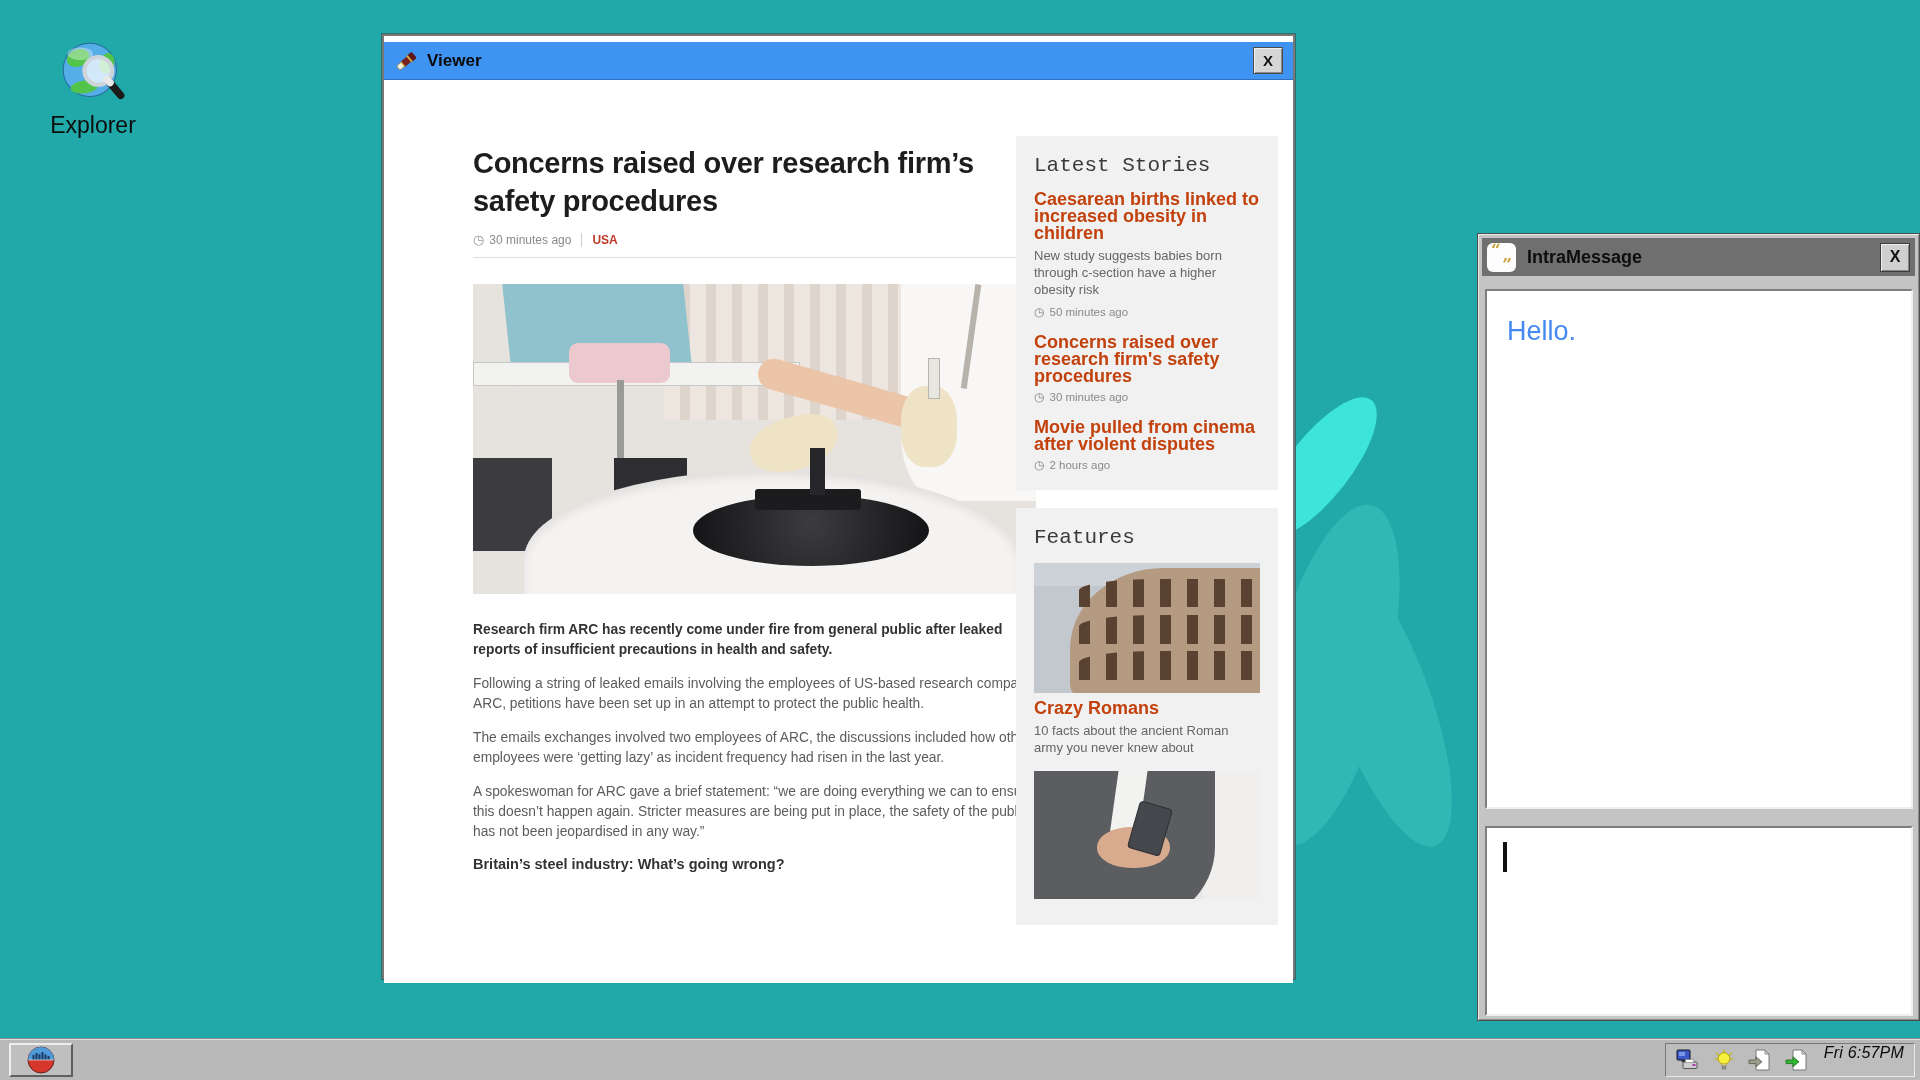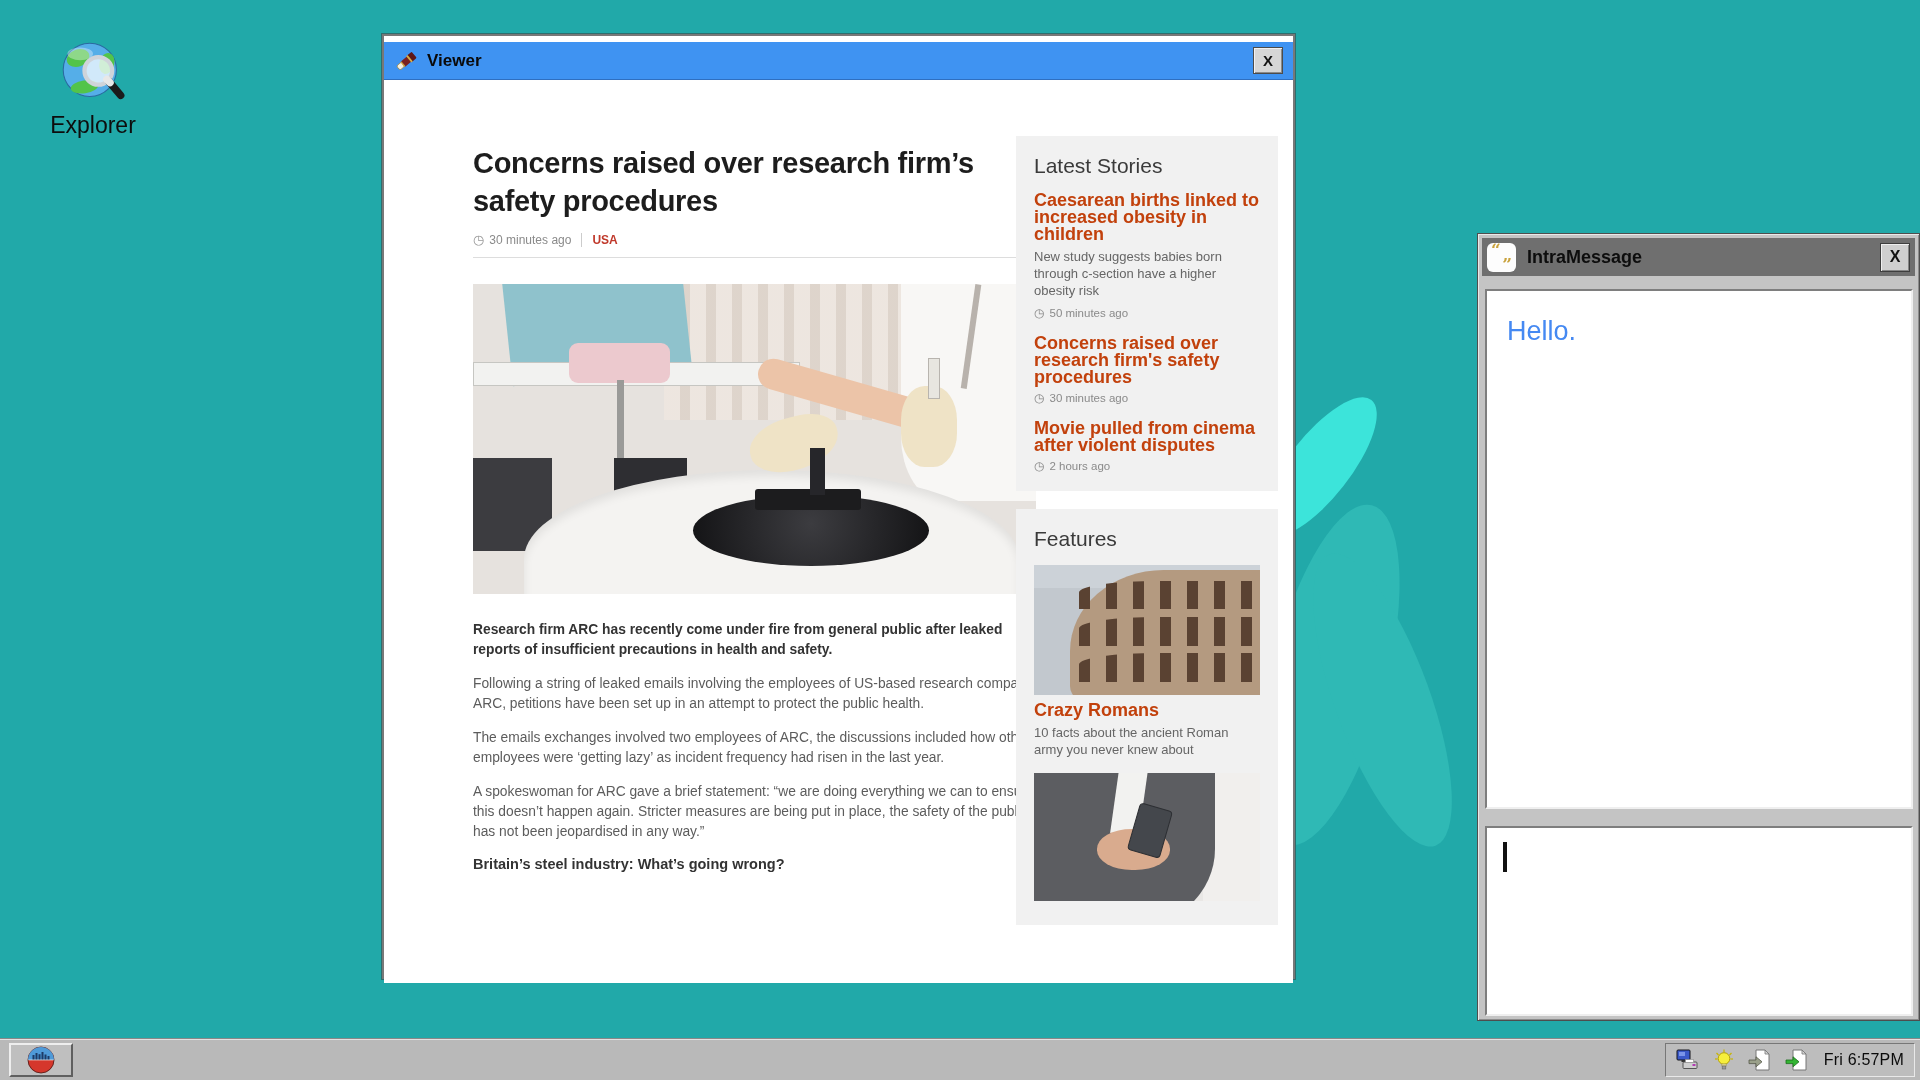--- a/index.html
+++ b/index.html
@@ -60,21 +60,21 @@
   .lab .lanyard{position:absolute;right:11%;top:0;width:1%;height:34%;background:#b8b2ac;transform:rotate(8deg);}
   .lab .arm{position:absolute;right:17%;top:31%;width:33%;height:10%;background:#ecc4a8;transform:rotate(16deg);border-radius:18px;}
   .lab .glove{position:absolute;right:35%;top:43%;width:16%;height:17%;background:#efe3c6;border-radius:55% 40% 60% 45%;transform:rotate(-12deg);}
   .lab .glove2{position:absolute;right:14%;top:33%;width:10%;height:26%;background:#efe3c6;border-radius:42%;}
   .lab .tube{position:absolute;right:37.5%;top:53%;width:2.6%;height:15%;background:#26262a;}
   .lab .tube2{position:absolute;right:17%;top:24%;width:2.2%;height:13%;background:#e8e6e0;border:1px solid #b8b4ae;}
 
   
   .sidebar{position:absolute;left:632px;top:56px;width:262px;}
   .panel{background:#f1f1f1;padding:18px 18px 16px 18px;margin-bottom:18px;}
-  .panel h2{margin:0 0 14px 0;font-size:21px;font-weight:400;color:#3a3a3a;}
+  .panel h2{margin:0 0 14px 0;font-size:21px;font-weight:400;color:#3a3a3a;font-family:Liberation Mono, monospace;}
   .story{display:block;margin-bottom:15px;cursor:pointer;}
   .story .head{font-size:18px;font-weight:bold;color:#c2410c;line-height:17px;margin-bottom:5px;}
   .story .sum{font-size:13px;color:#666;line-height:17px;margin-bottom:7px;}
   .story .time{font-size:11.5px;color:#8a8a8a;display:flex;align-items:center;}
   .story .time .clock{margin-right:5px;font-size:12px;}
   .feature{display:block;margin-bottom:12px;cursor:pointer;}
   .feat-img{width:226px;margin-bottom:7px;}
   .colosseum{height:130px;background:linear-gradient(180deg,#ccd2d8 0 18%,#c2c8ce 18% 100%);}
   .colosseum .struct{position:absolute;left:16%;top:4%;width:92%;height:104%;background:#b49a80;
     border-radius:45% 0 0 12%/60% 0 0 14%;}
@@ -105,22 +105,22 @@
   .msg-history .body{margin:0;font-size:27px;line-height:36px;color:var(--message-blue,#4589f2);}
   .msg-input{position:absolute;left:7px;top:592px;width:428px;height:190px;background:#fff;
     border:2px solid;border-color:#7e7e7e #efefef #efefef #7e7e7e;padding:14px 16px;cursor:text;}
   .caret{width:4px;height:30px;background:#111;}
 
   
   .taskbar{position:absolute;left:0;bottom:0;width:1920px;height:42px;background:var(--taskbar-gray,#b9b9b9);
     border-top:1px solid #888;box-shadow:inset 0 1px 0 #e2e2e2;z-index:5;}
   .start-btn{position:absolute;left:9px;top:4px;width:64px;height:34px;background:#bfbfbf;
     border:2px solid;border-color:#eeeeee #5f5f5f #5f5f5f #eeeeee;display:flex;align-items:center;justify-content:center;cursor:pointer;}
-  .tray{position:absolute;right:5px;top:4px;height:34px;display:flex;align-items:center;gap:13px;
-    padding:0 10px;border:1px solid;border-color:#777 #e9e9e9 #e9e9e9 #777;background:#bdbdbd;}
+  .tray{position:absolute;right:5px;top:4px;height:34px;display:flex;gap:13px;
+    padding:0 10px;border:1px solid;border-color:#777 #e9e9e9 #e9e9e9 #777;background:#bdbdbd;font-style:italic;}
   .tray .icon{display:flex;align-items:center;cursor:pointer;}
   .tray .clock-text{font-size:16px;color:#0b0b0b;margin-left:2px;letter-spacing:.2px;}
 </style>
 </head>
 <body>
 
 <div class="screen">
 
   <div class="leaf soft3"></div>
   <div class="leaf soft1"></div>

